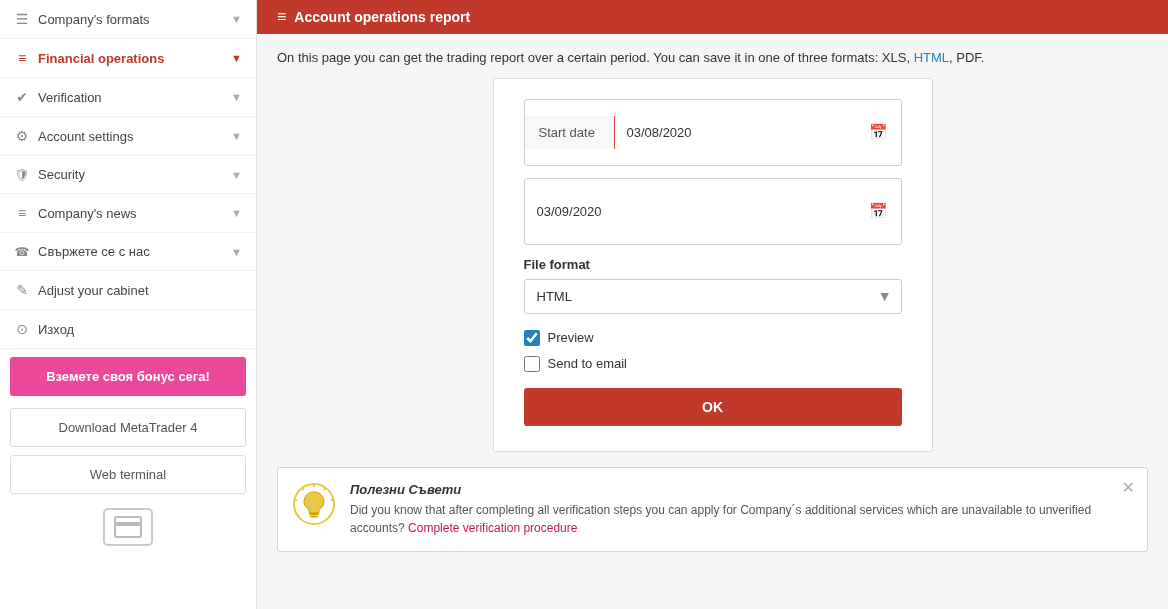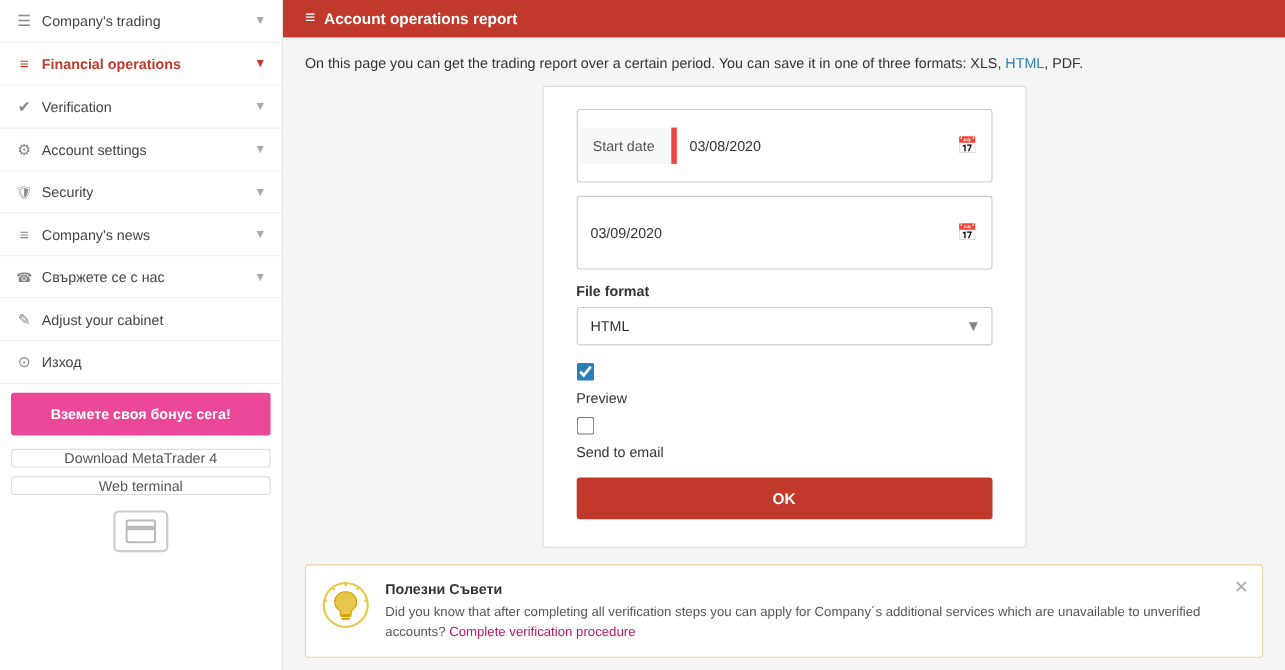--- a/index.html
+++ b/index.html
@@ -55,21 +55,21 @@
       cursor: pointer;
       text-align: center;
     }
 
     .sidebar-tool-btn {
       margin: 4px 10px;
       background: #fff;
       color: #555;
       border: 1px solid #ddd;
       border-radius: 3px;
-      padding: 0 10px;
+      padding: 11px 10px;
       font-size: 13px;
       cursor: pointer;
       text-align: center;
     }
 
     .sidebar-bottom-icon {
       display: flex;
       justify-content: center;
       padding: 10px;
     }
@@ -148,21 +148,21 @@
       margin-bottom: 12px;
       overflow: hidden;
       background: #fff;
     }
     .date-label {
       padding: 9px 14px;
       background: #f8f8f8;
       color: #555;
       font-size: 13px;
       min-width: 90px;
-      border-right: 5px solid #ef4444;
+      border-right: 1px solid #ef4444;
     }
     .date-value {
       flex: 1;
       padding: 25px 12px;
       font-size: 13px;
       color: #333;
     }
     .date-icon {
       padding: 9px 12px;
       color: #888;
@@ -197,24 +197,23 @@
       right: 10px;
       top: 50%;
       transform: translateY(-50%);
       pointer-events: none;
       color: #888;
       font-size: 14px;
     }
 
     .checkbox-row {
       display: flex;
-      align-items: flex-start;
+      align-items: center;
       margin-bottom: 10px;
       gap: 8px;
-      flex-direction: column;
     }
     .checkbox-row input[type="checkbox"] {
       width: 16px;
       height: 16px;
       cursor: pointer;
       accent-color: #2980b9;
     }
     .checkbox-row label {
       font-size: 13px;
       color: #333;
@@ -246,20 +245,21 @@
       display: flex;
       align-items: flex-start;
       gap: 14px;
       position: relative;
     }
     .tips-title {
       font-size: 13px;
       font-weight: bold;
       color: #333;
       margin-bottom: 4px;
+      font-style: italic;
     }
     .tips-text {
       font-size: 12px;
       color: #555;
       line-height: 1.5;
     }
     .tips-text a { color: #be185d; text-decoration: none; }
     .tips-close {
       position: absolute;
       top: 10px;
@@ -274,21 +274,21 @@
     
     .lightbulb-svg { width: 44px; height: 44px; }
   </style>
 </head>
 <body>
 
 <aside class="sidebar">
 
   <div class="sidebar-item">
     <span class="icon">☰</span>
-    <span>Company's trading</span>
+    <span>Company's formats</span>
     <span class="chevron">▼</span>
   </div>
   <div class="sidebar-item active">
     <span class="icon">≡</span>
     <span>Financial operations</span>
     <span class="chevron" style="color:#c0392b;">▼</span>
   </div>
   <div class="sidebar-item">
     <span class="icon">✔</span>
     <span>Verification</span>

